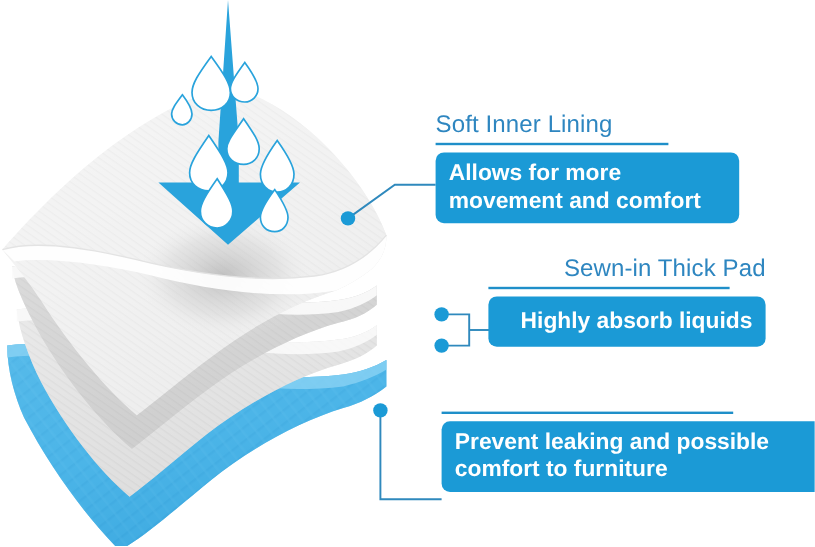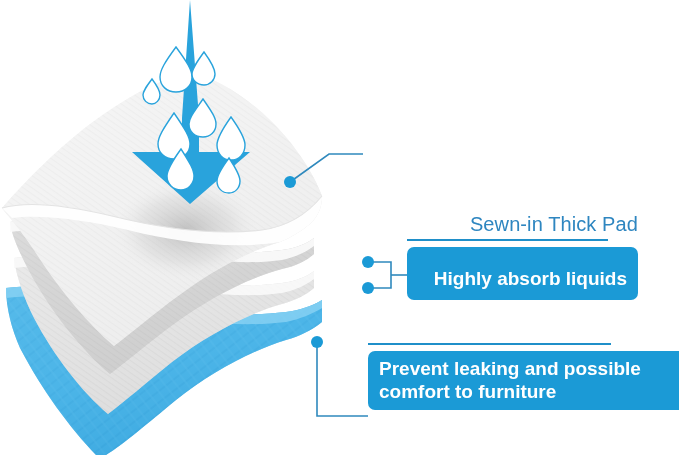--- a/index.html
+++ b/index.html
@@ -59,21 +59,21 @@
   .callout-box span { display: block; white-space: nowrap; }
 
   
   #callout-soft-inner-lining { left: 363px; top: 92px; }
   #callout-soft-inner-lining .callout-rule { width: 194px; }
   #callout-soft-inner-lining .callout-box { width: 253px; }
 
   
   #callout-sewn-in-thick-pad { left: 407px; top: 212px; text-align: right; }
   #callout-sewn-in-thick-pad .callout-rule { width: 201px; }
-  #callout-sewn-in-thick-pad .callout-box { width: 231px; padding-top:20px; padding-bottom:10px;}
+  #callout-sewn-in-thick-pad .callout-box { width: 231px; padding-top:9px; padding-bottom:10px;}
 
   
   #callout-waterproof-outer-layer { left: 368px; top: 340px; }
   #callout-waterproof-outer-layer .callout-rule { width: 243px; }
   #callout-waterproof-outer-layer .callout-box { width: 348px; }
 </style>
 </head>
 <body>
 
 <div id="infographic">
@@ -271,20 +271,28 @@
       <circle cx="368" cy="262" r="6" fill="#1b9ad6"></circle>
       <circle cx="368" cy="288" r="6" fill="#1b9ad6"></circle>
     </g>
 
     <g>
       <path d="M 317 342 L 317 416 L 368 416" fill="none" stroke="#2f89bd" stroke-width="1.6"></path>
       <circle cx="317" cy="342" r="6" fill="#1b9ad6"></circle>
     </g>
   </svg>
 
+  <div class="callout" id="callout-soft-inner-lining">
+    <div class="callout-heading">Soft Inner Lining</div>
+    <div class="callout-rule"></div>
+    <div class="callout-box">
+      <span>Allows for more</span>
+      <span>movement and comfort</span>
+    </div>
+  </div>
 
   <div class="callout" id="callout-sewn-in-thick-pad">
     <div class="callout-heading">Sewn-in Thick Pad</div>
     <div class="callout-rule"></div>
     <div class="callout-box">
       <span>Highly absorb liquids</span>
     </div>
   </div>
 
   <div class="callout" id="callout-waterproof-outer-layer">

